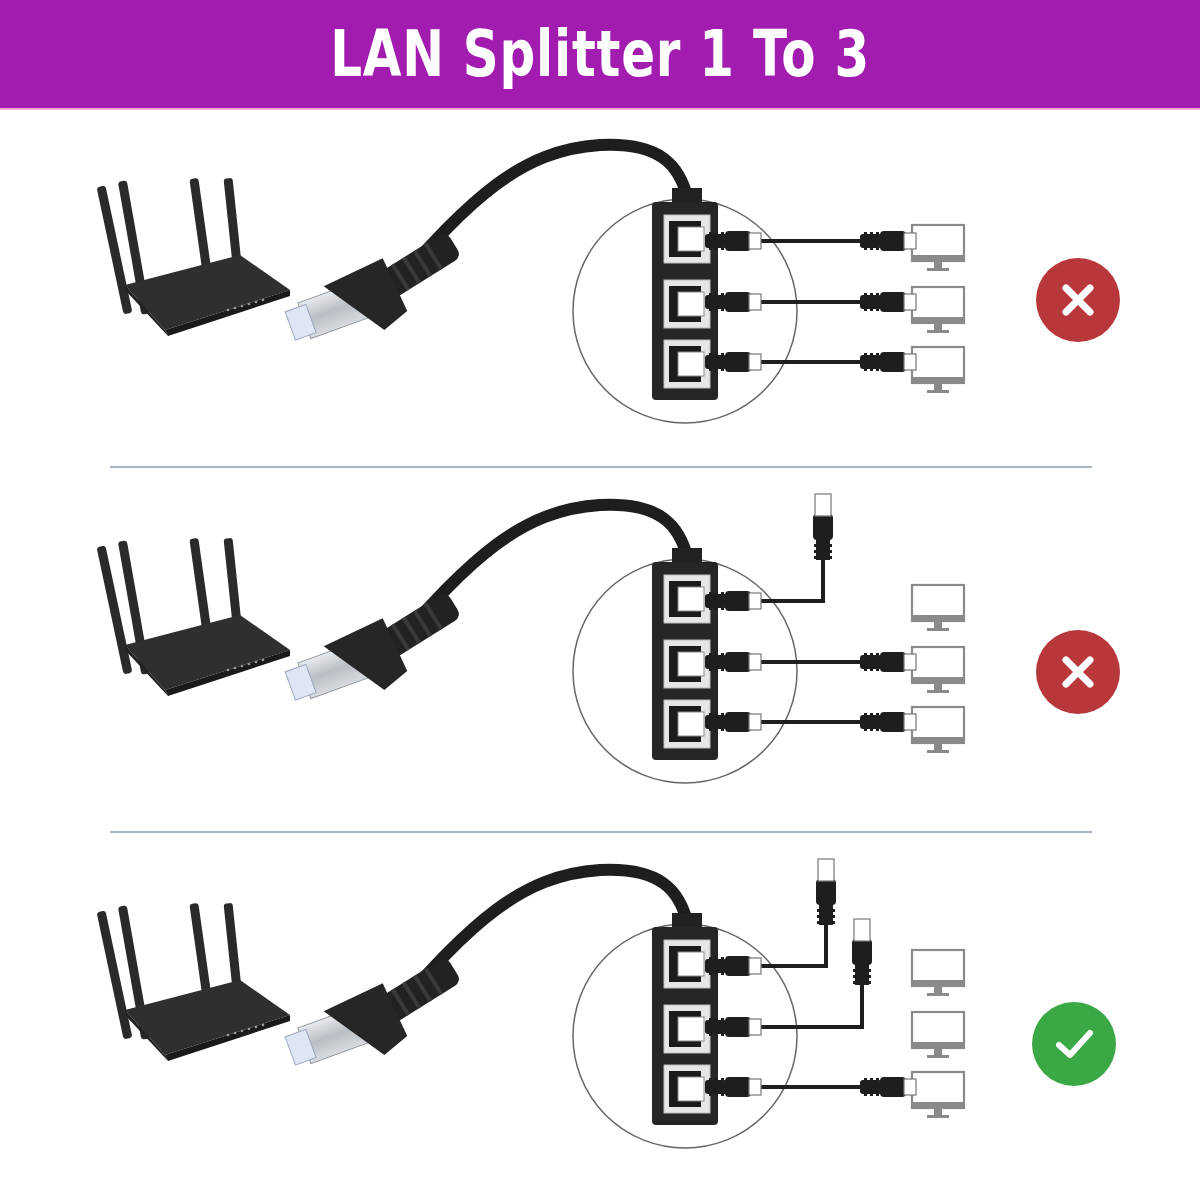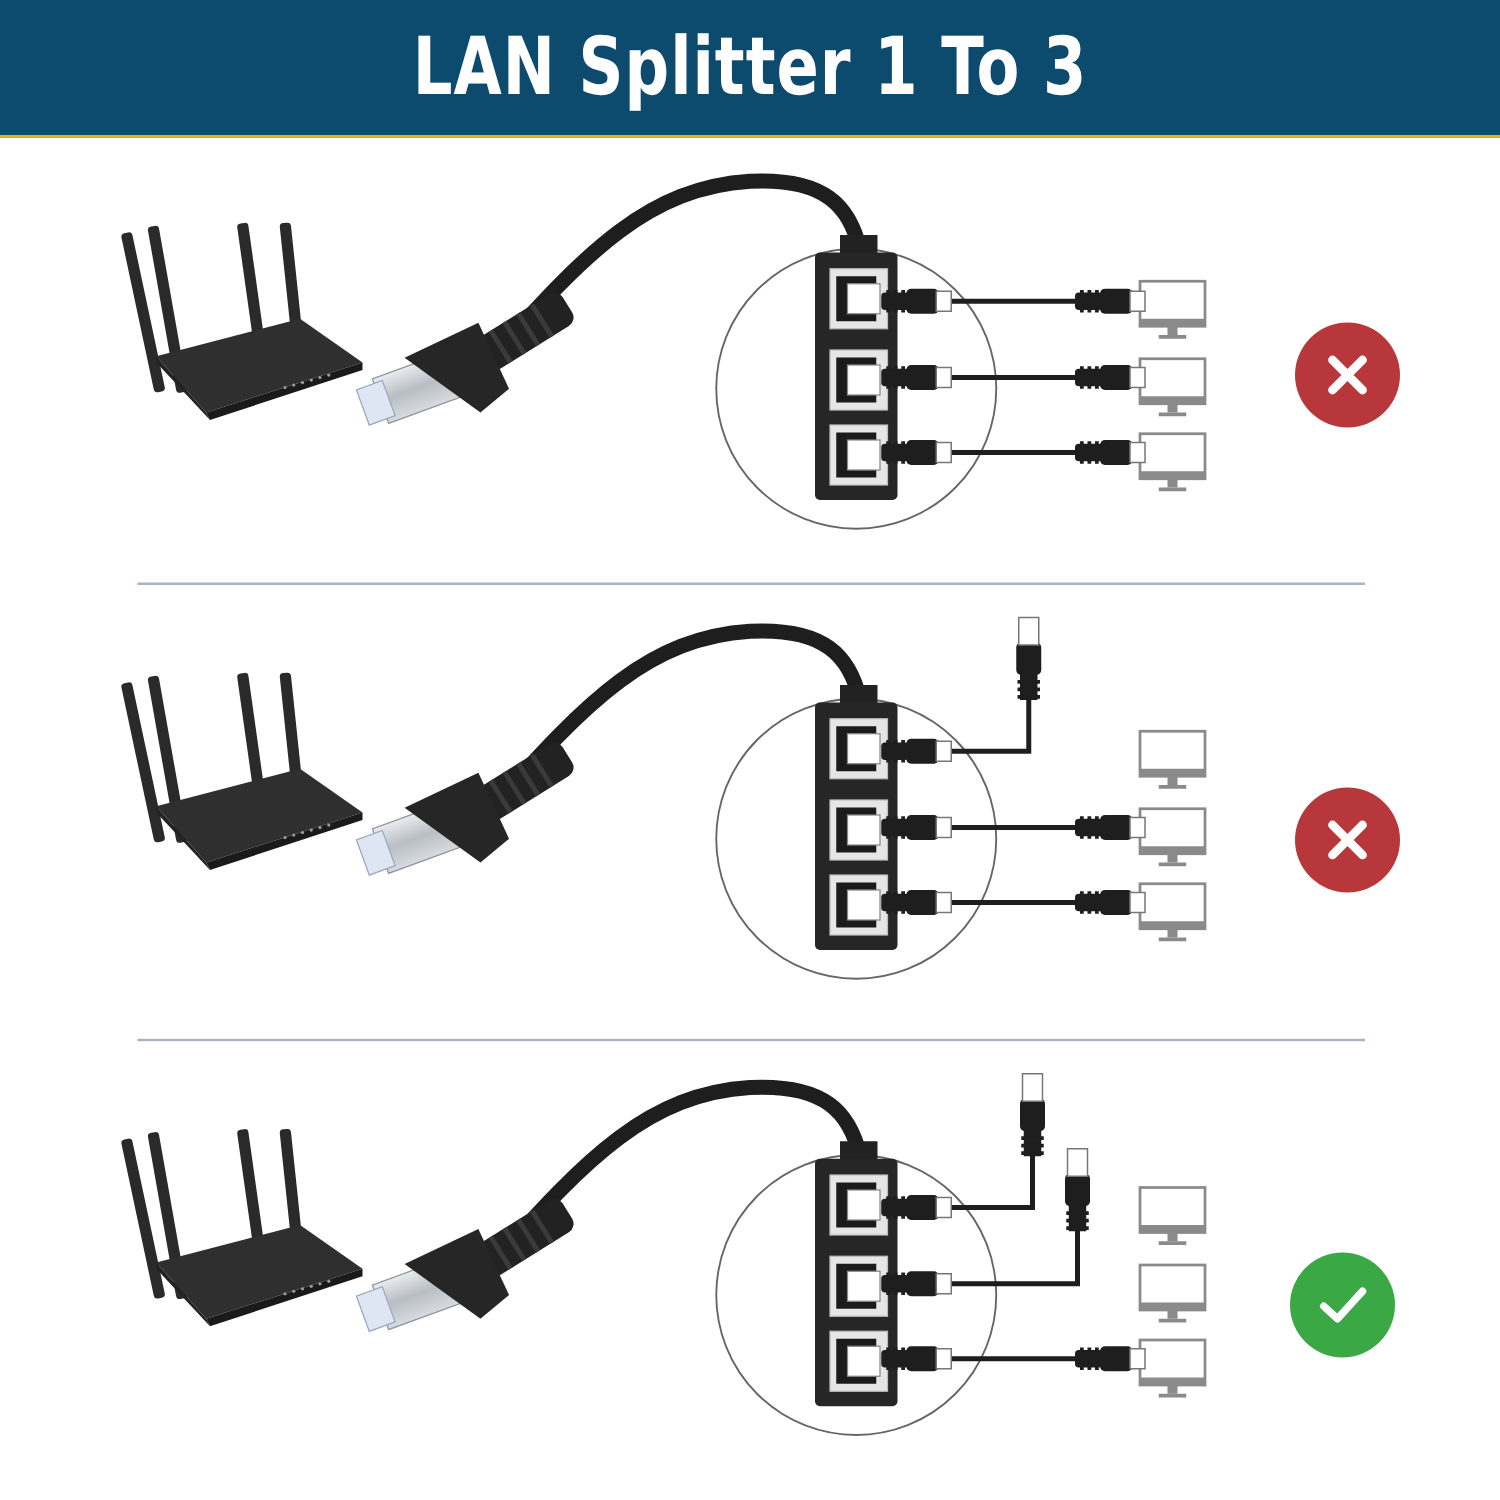--- a/index.html
+++ b/index.html
@@ -1,20 +1,20 @@
 <!DOCTYPE html>
 <html><head>
   <meta charset="utf-8">
   <style>
     html, body { margin: 0; padding: 0; background: #ffffff; }
     body { width: 1200px; height: 1200px; position: relative; overflow: hidden;
            font-family: "Liberation Sans", "DejaVu Sans", sans-serif; }
     .banner { position: absolute; left: 0; top: 0; width: 1200px; height: 108px;
-              background: #0c4a6e; display: flex; align-items: center; justify-content: center;
-              border-bottom: 2px solid #eab308; }
+              background: #a21caf; display: flex; align-items: center; justify-content: center;
+              border-bottom: 2px solid #f9a8d4; }
     .banner-title { color: #ffffff; font-family: "DejaVu Sans", sans-serif; font-weight: bold;
                     font-size: 64px; letter-spacing: 1px; transform: scaleX(0.78);
                     white-space: nowrap; }
     .row { position: absolute; left: 0; width: 1200px; height: 360px; }
     .row svg.scene { position: absolute; left: 0; top: 0; }
     .divider { position: absolute; left: 110px; width: 982px; height: 2px; background: #a9b4c4; }
     .status { position: absolute; width: 84px; height: 84px; border-radius: 50%;
               display: flex; align-items: center; justify-content: center; }
     .status.bad { background: #b8373a; }
     .status.good { background: #3aa844; }

